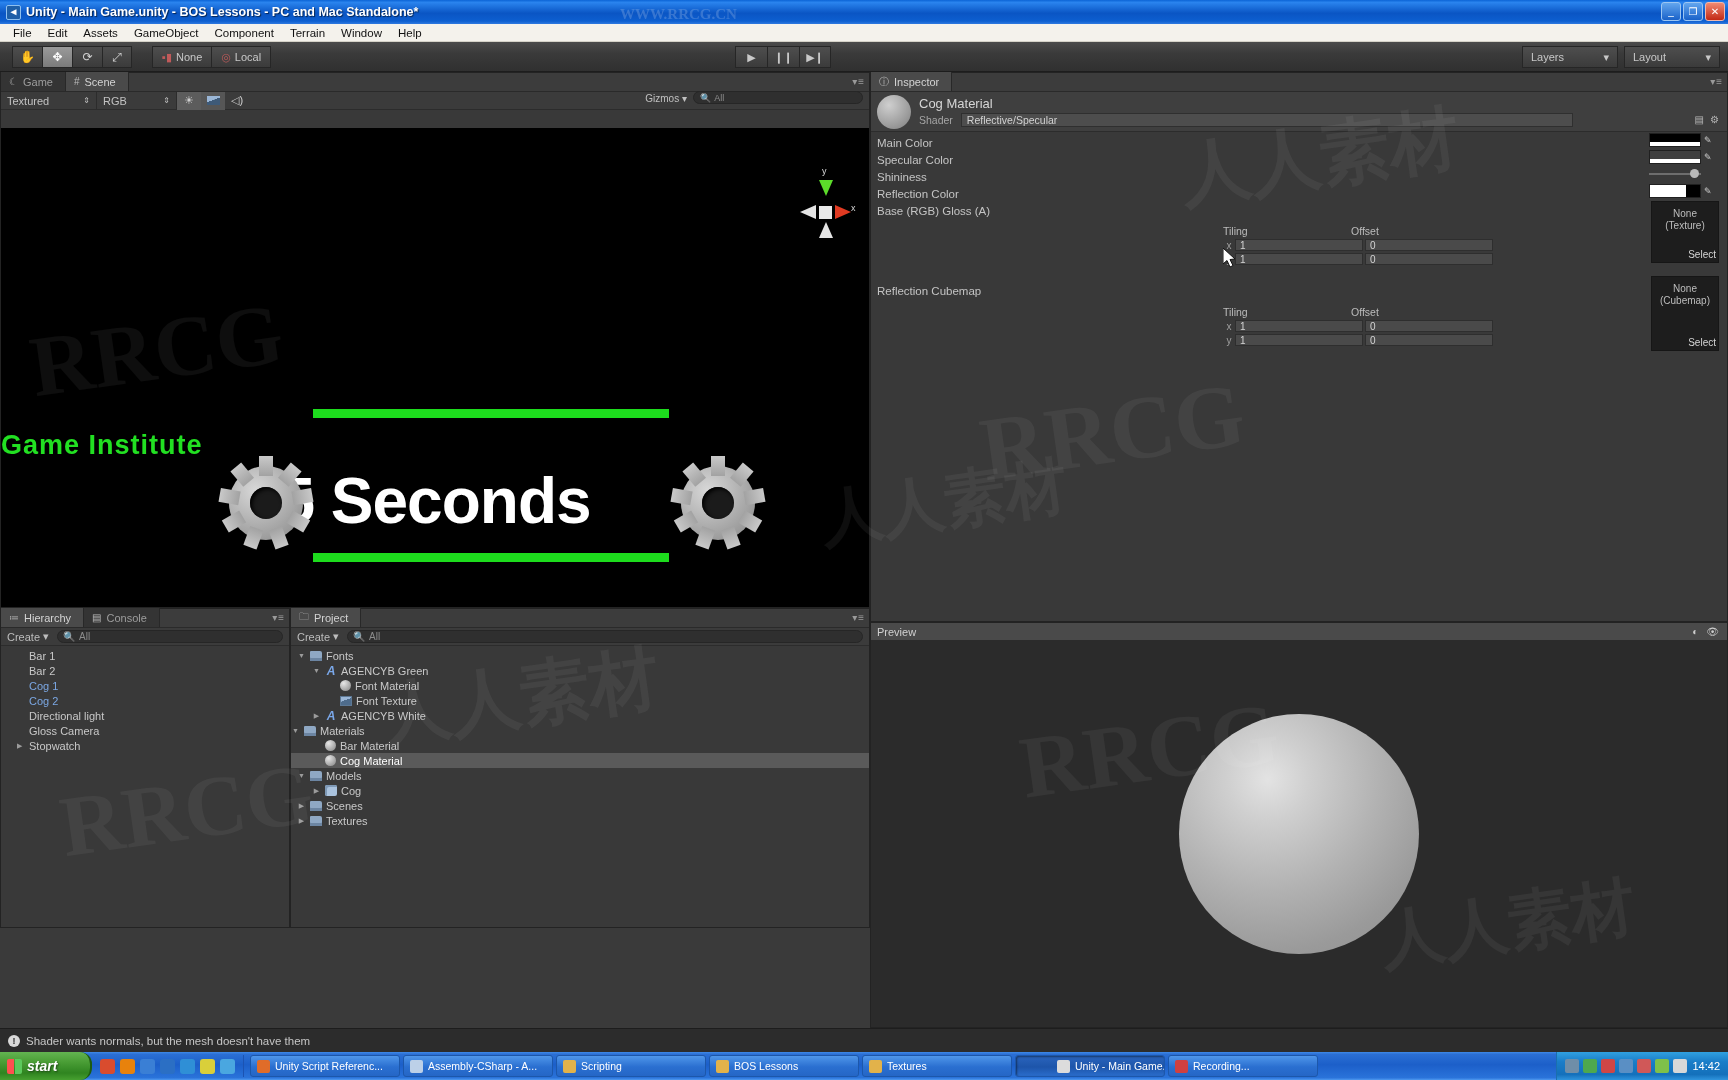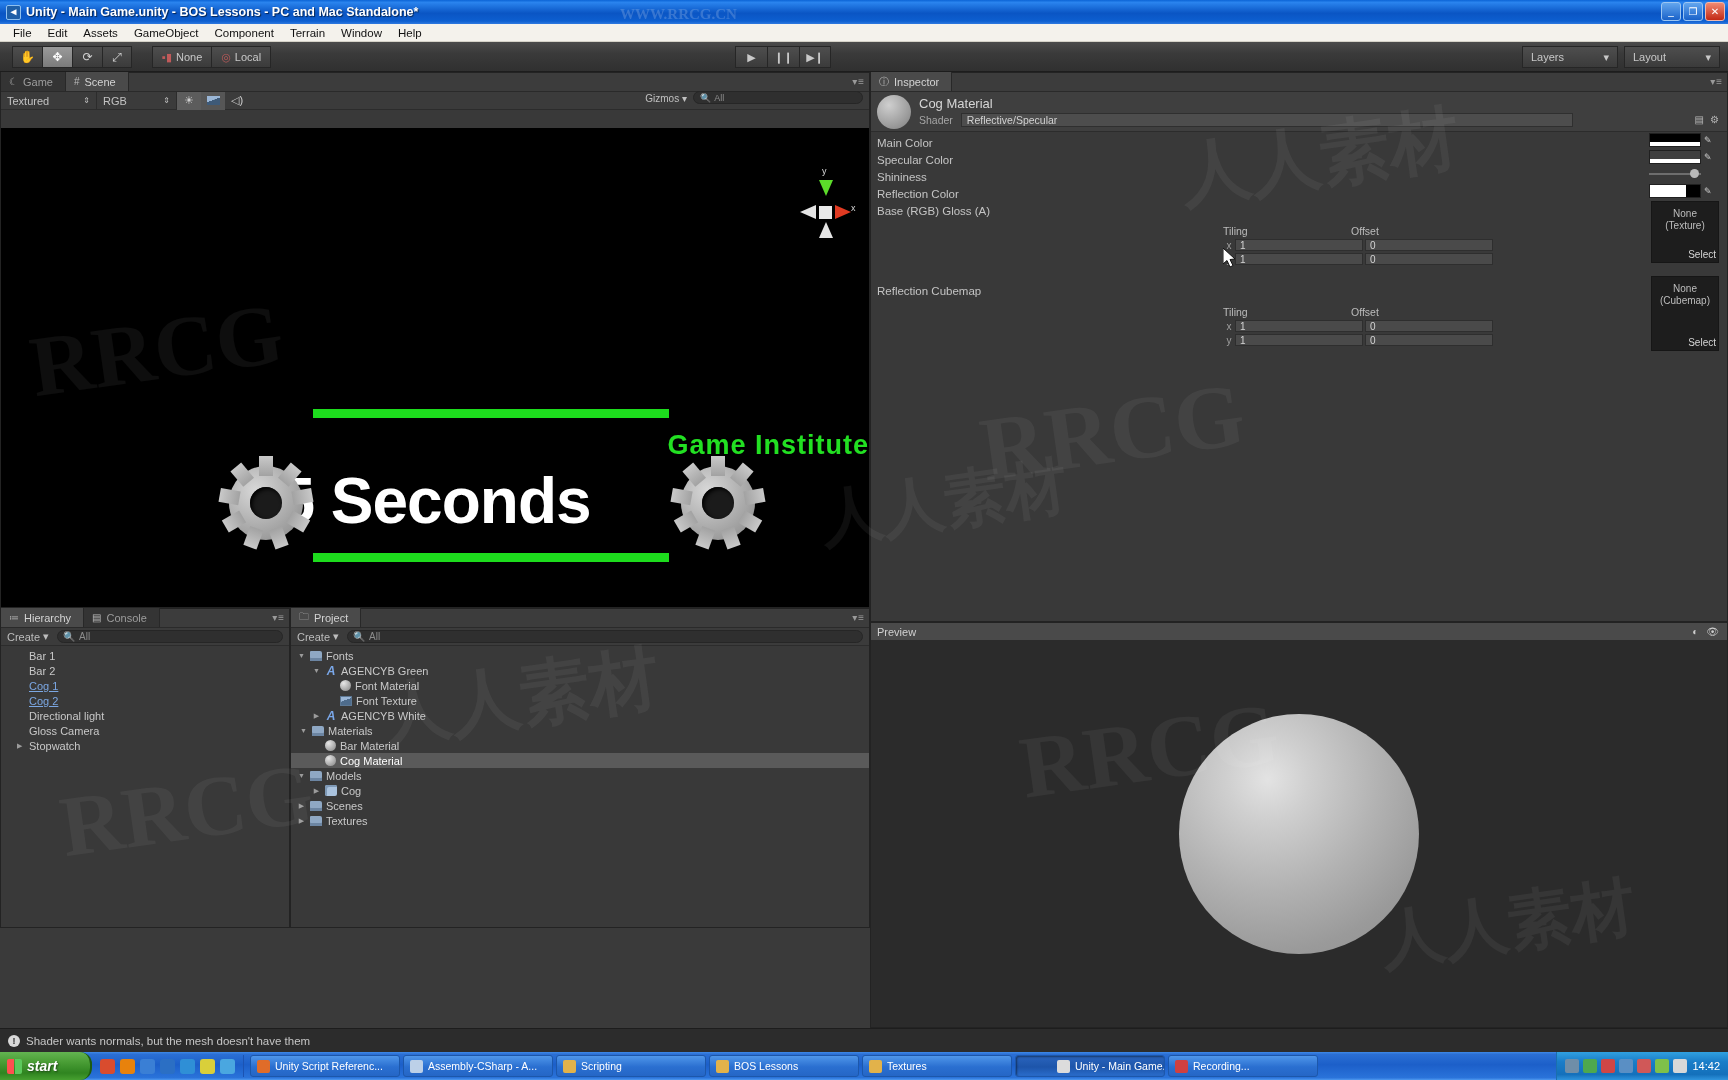--- a/index.html
+++ b/index.html
@@ -123,21 +123,21 @@
     position:absolute; left:0; top:55px; width:868px; height:479px; background:#000; overflow:hidden;
   }
 
   
   .bar-top, .bar-bottom {
     position:absolute; left:312px; width:356px; height:9px; background:#1ddc1d;
   }
   .bar-top{ top:281px; }
   .bar-bottom{ top:425px; }
   .gi-text {
-    position:absolute; left:0; top:302px; width:868px; text-align:right;
+    position:absolute; left:0; top:302px; width:868px; text-align:left;
     color:#22e022; font-size:27px; font-weight:bold; letter-spacing:1px;
     font-family:"Liberation Sans", sans-serif;
   }
   .sec-text {
     position:absolute; left:0; top:336px; width:868px; text-align:center;
     color:#fff; font-size:64px; font-weight:bold; letter-spacing:-1px;
     font-family:"Liberation Sans", sans-serif;
   }
   .cog { position:absolute; width:90px; height:90px; }
   .cog .cbody {
@@ -167,21 +167,21 @@
   .scene-search {
     position:absolute; right:6px; top:18px; width:170px; height:13px;
     background:#2f2f2f; border:1px solid #262626; border-radius:7px;
     display:flex;align-items:center;padding-left:6px;color:#8d8d8d;font-size:9px; gap:3px;
   }
 
   
   #hierarchy { left:0; top:608px; width:290px; height:320px; }
   .tree { padding-top:2px; font-size:11px; }
   .trow { height:15px; display:flex; align-items:center; color:#c8c8c8; padding-left:16px; gap:3px; }
-  .trow.blue { color:#7ba7e3;text-decoration:underline; }
+  .trow.blue { color:#7ba7e3; }
   .trow .arrow { width:9px; color:#9b9b9b; font-size:7px; }
 
   
   #project { left:290px; top:608px; width:580px; height:320px; }
   .prow { height:15px; display:flex; align-items:center; color:#c9c9c9; font-size:11px; gap:4px; }
   .prow.sel { background:#5a5a5a; color:#fff; }
   .prow .arrow { width:9px; color:#9b9b9b; font-size:7px; text-align:center; }
   .ic-folder { width:12px;height:10px;background:#8fa8c4; border-radius:1px 2px 1px 1px;
                box-shadow: inset 0 -3px 0 #6c85a2; }
   .ic-font { color:#7aa7e8; font-size:12px; font-style:italic; font-weight:bold; width:12px; text-align:center;}
@@ -546,21 +546,21 @@
         <div class="prow" style="padding-left: 36px;">
           <span class="arrow"></span>
           <span class="ic-tex"></span>
           <span>Font Texture</span>
         </div>
         <div class="prow" style="padding-left: 21px;">
           <span class="arrow">▶</span>
           <span class="ic-font">A</span>
           <span>AGENCYB White</span>
         </div>
-        <div class="prow" style="padding-left: 8px;">
+        <div class="prow" style="padding-left: 0;">
           <span class="arrow">▼</span>
           <span class="ic-folder"></span>
           <span>Materials</span>
         </div>
         <div class="prow" style="padding-left: 21px;">
           <span class="arrow"></span>
           <span class="ic-mat"></span>
           <span>Bar Material</span>
         </div>
         <div class="prow sel" style="padding-left: 21px;">

